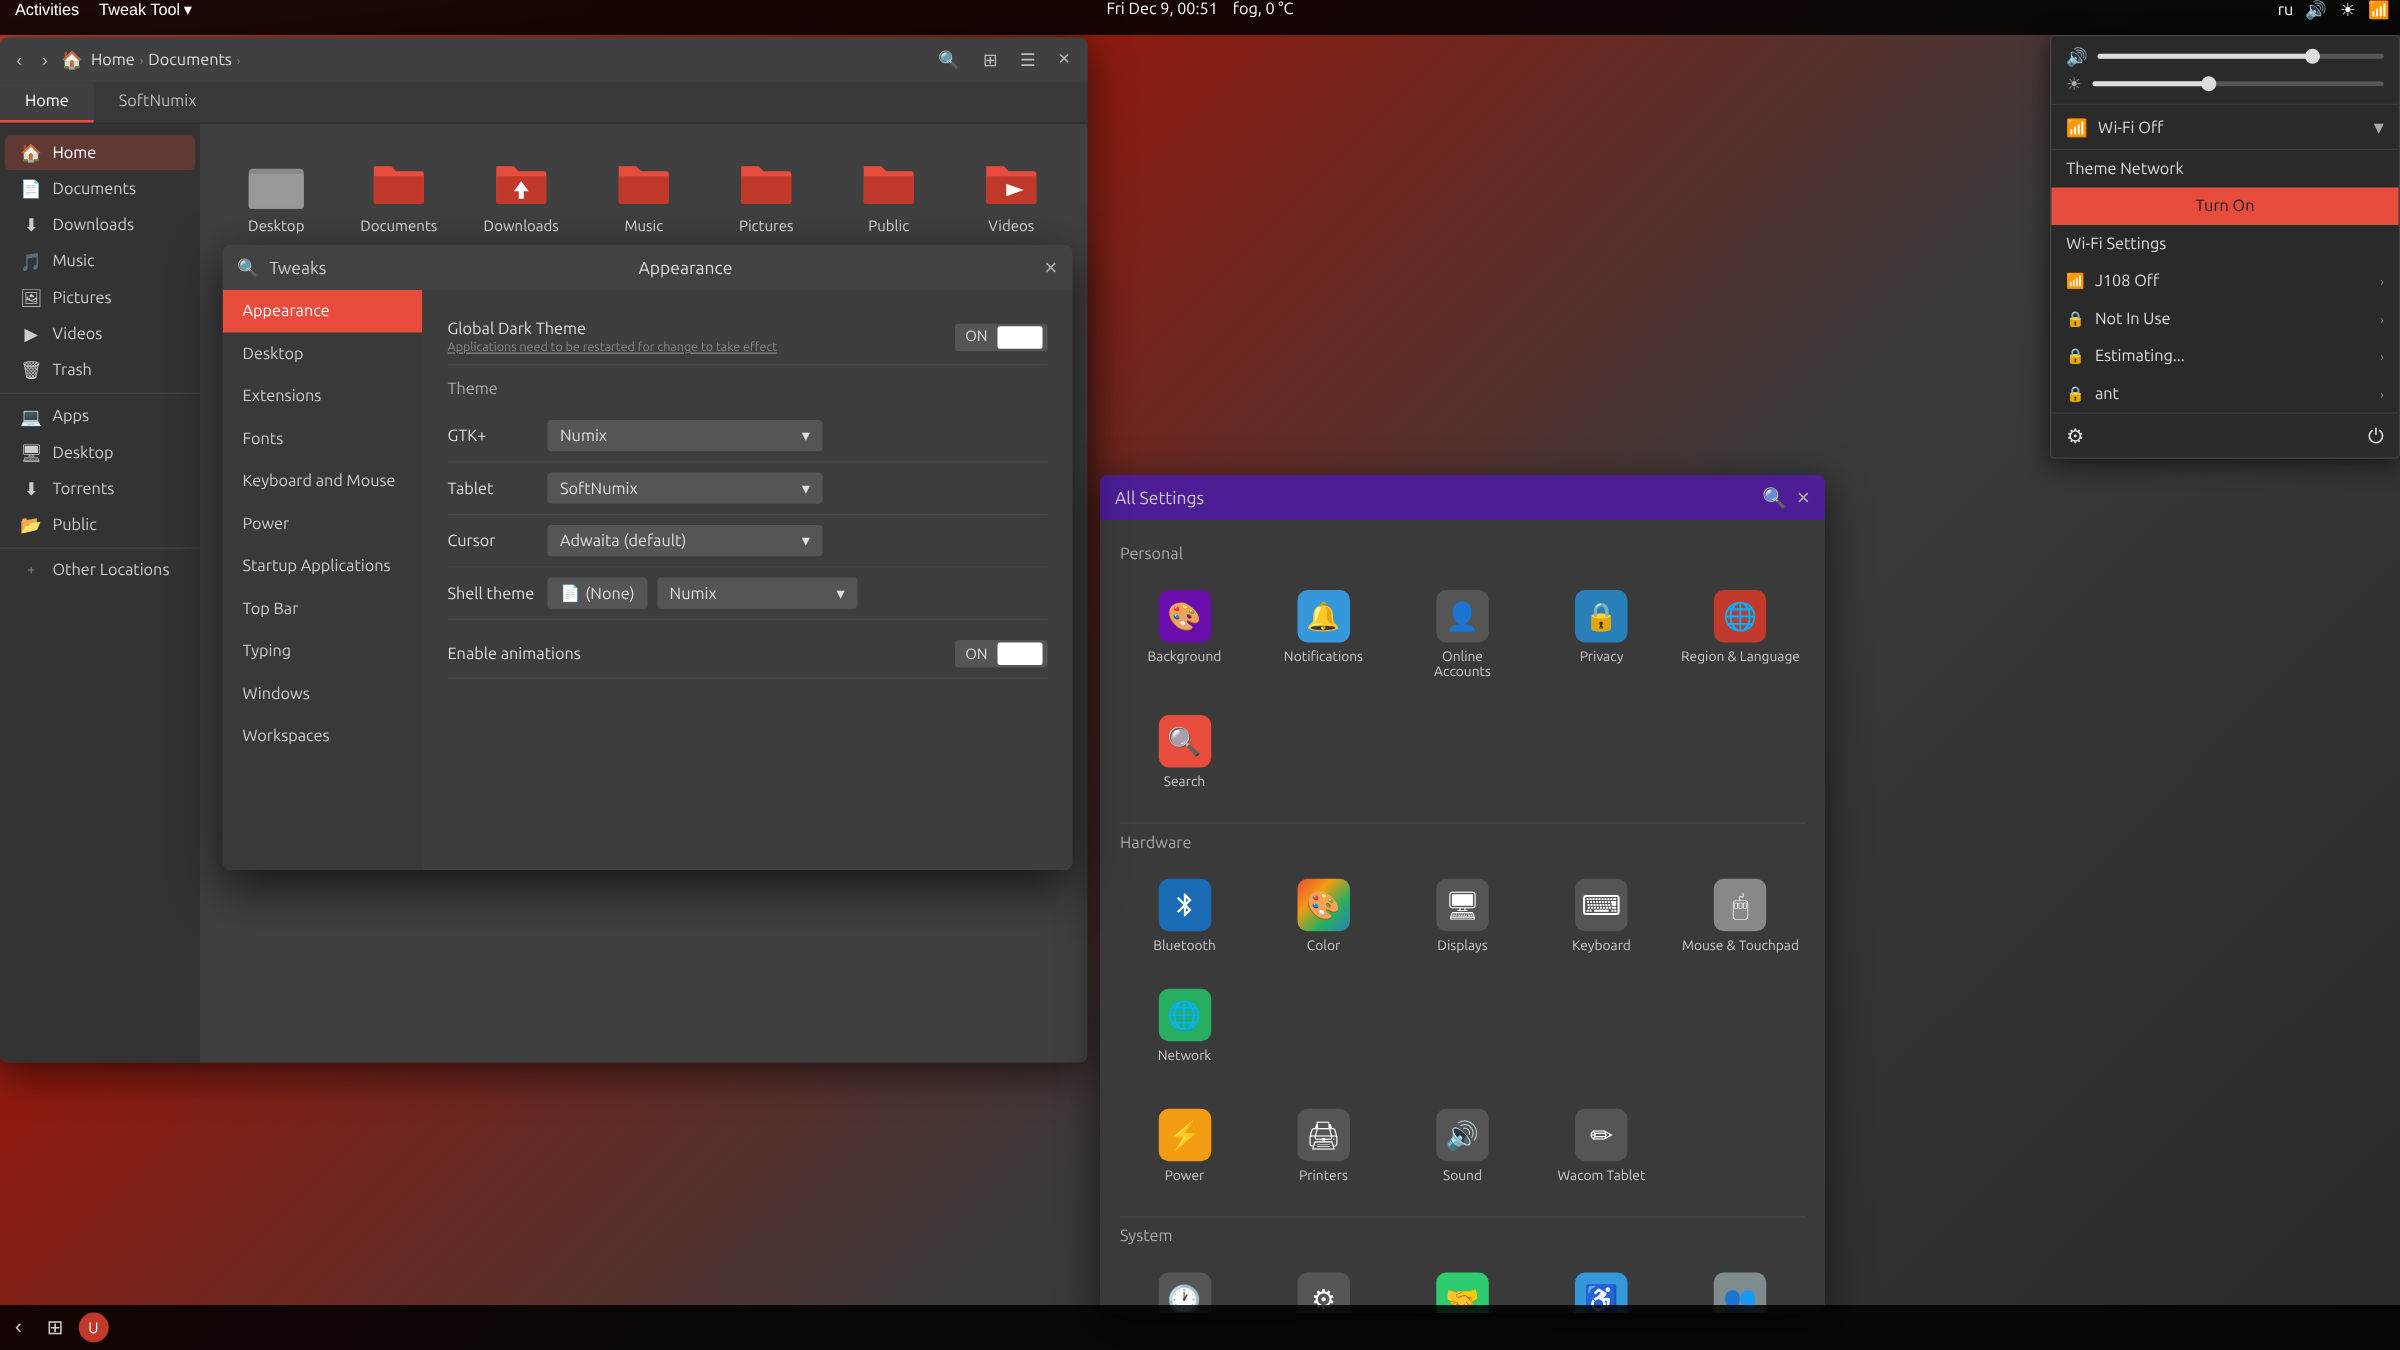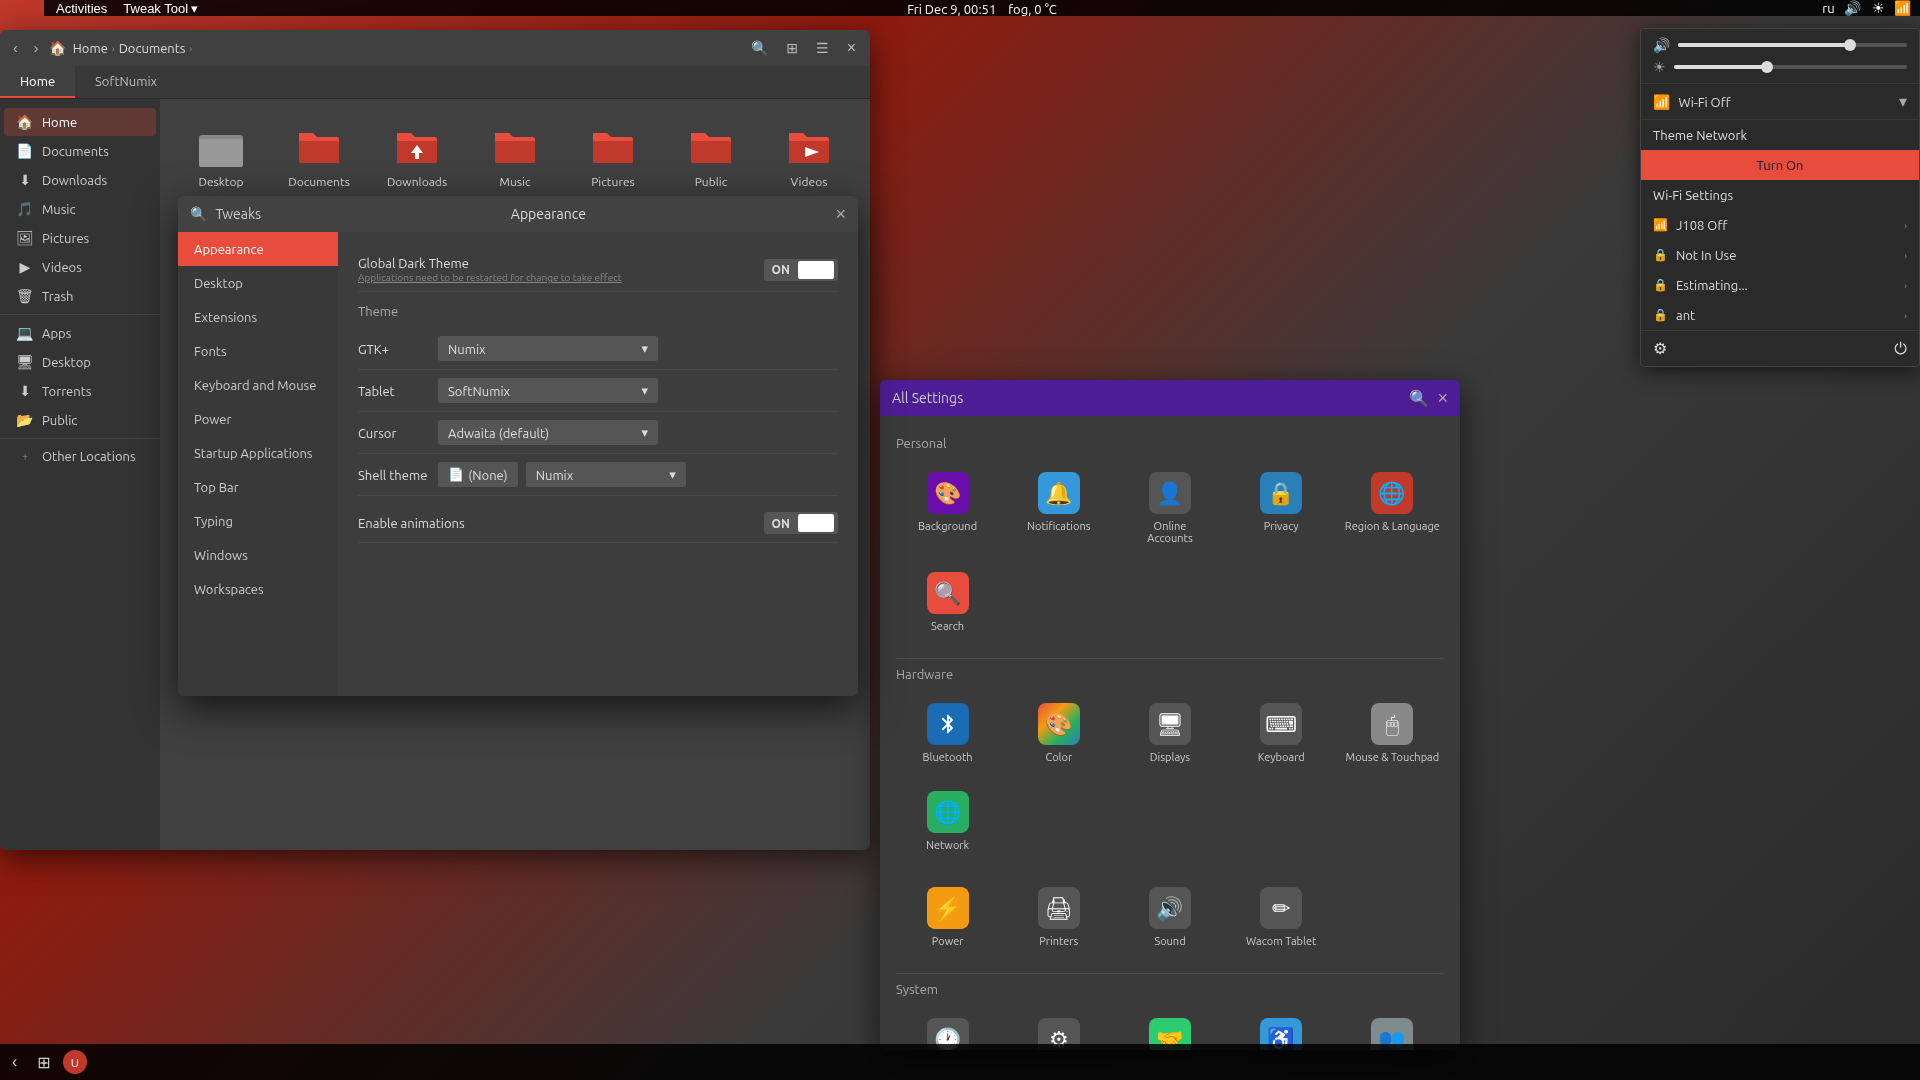--- a/index.html
+++ b/index.html
@@ -17,30 +17,29 @@
       position: absolute;
       inset: 0;
       background: linear-gradient(135deg, #c0392b 0%, #8e1a0e 30%, #3a3a3a 60%, #2a2a2a 100%);
       z-index: 0;
     }
 
     
     .topbar {
       position: absolute;
       top: 0; left: 0; right: 0;
-      height: 16px;
+      height: 28px;
       background: rgba(0,0,0,0.85);
       display: flex;
-      align-items: flex-end;
+      align-items: flex-start;
       justify-content: space-between;
       z-index: 100;
       padding: 0 8px;
       color: #fff;
       font-size: 13px;
-      margin-left: 44px;
     }
     .topbar-left { display: flex; align-items: center; gap: 8px; }
     .topbar-center { position: absolute; left: 50%; transform: translateX(-50%); }
     .topbar-right { display: flex; align-items: center; gap: 10px; }
     .activities-btn {
       background: none; border: none; color: #fff;
       font-size: 13px; cursor: pointer; padding: 0 4px;
     }
     .tweak-tool-btn {
       background: none; border: none; color: #fff;
@@ -245,21 +244,20 @@
       align-items: center;
       gap: 4px;
       background: #555;
       border-radius: 3px;
       padding: 2px 4px;
     }
     .toggle-label {
       font-size: 12px;
       color: #ddd;
       padding: 1px 4px;
-      font-weight: bold;
     }
     .toggle-switch {
       width: 36px; height: 18px;
       background: #fff;
       border-radius: 2px;
       cursor: pointer;
     }
     .tweaks-theme-section { margin-top: 12px; }
     .theme-section-title {
       font-size: 13px;

